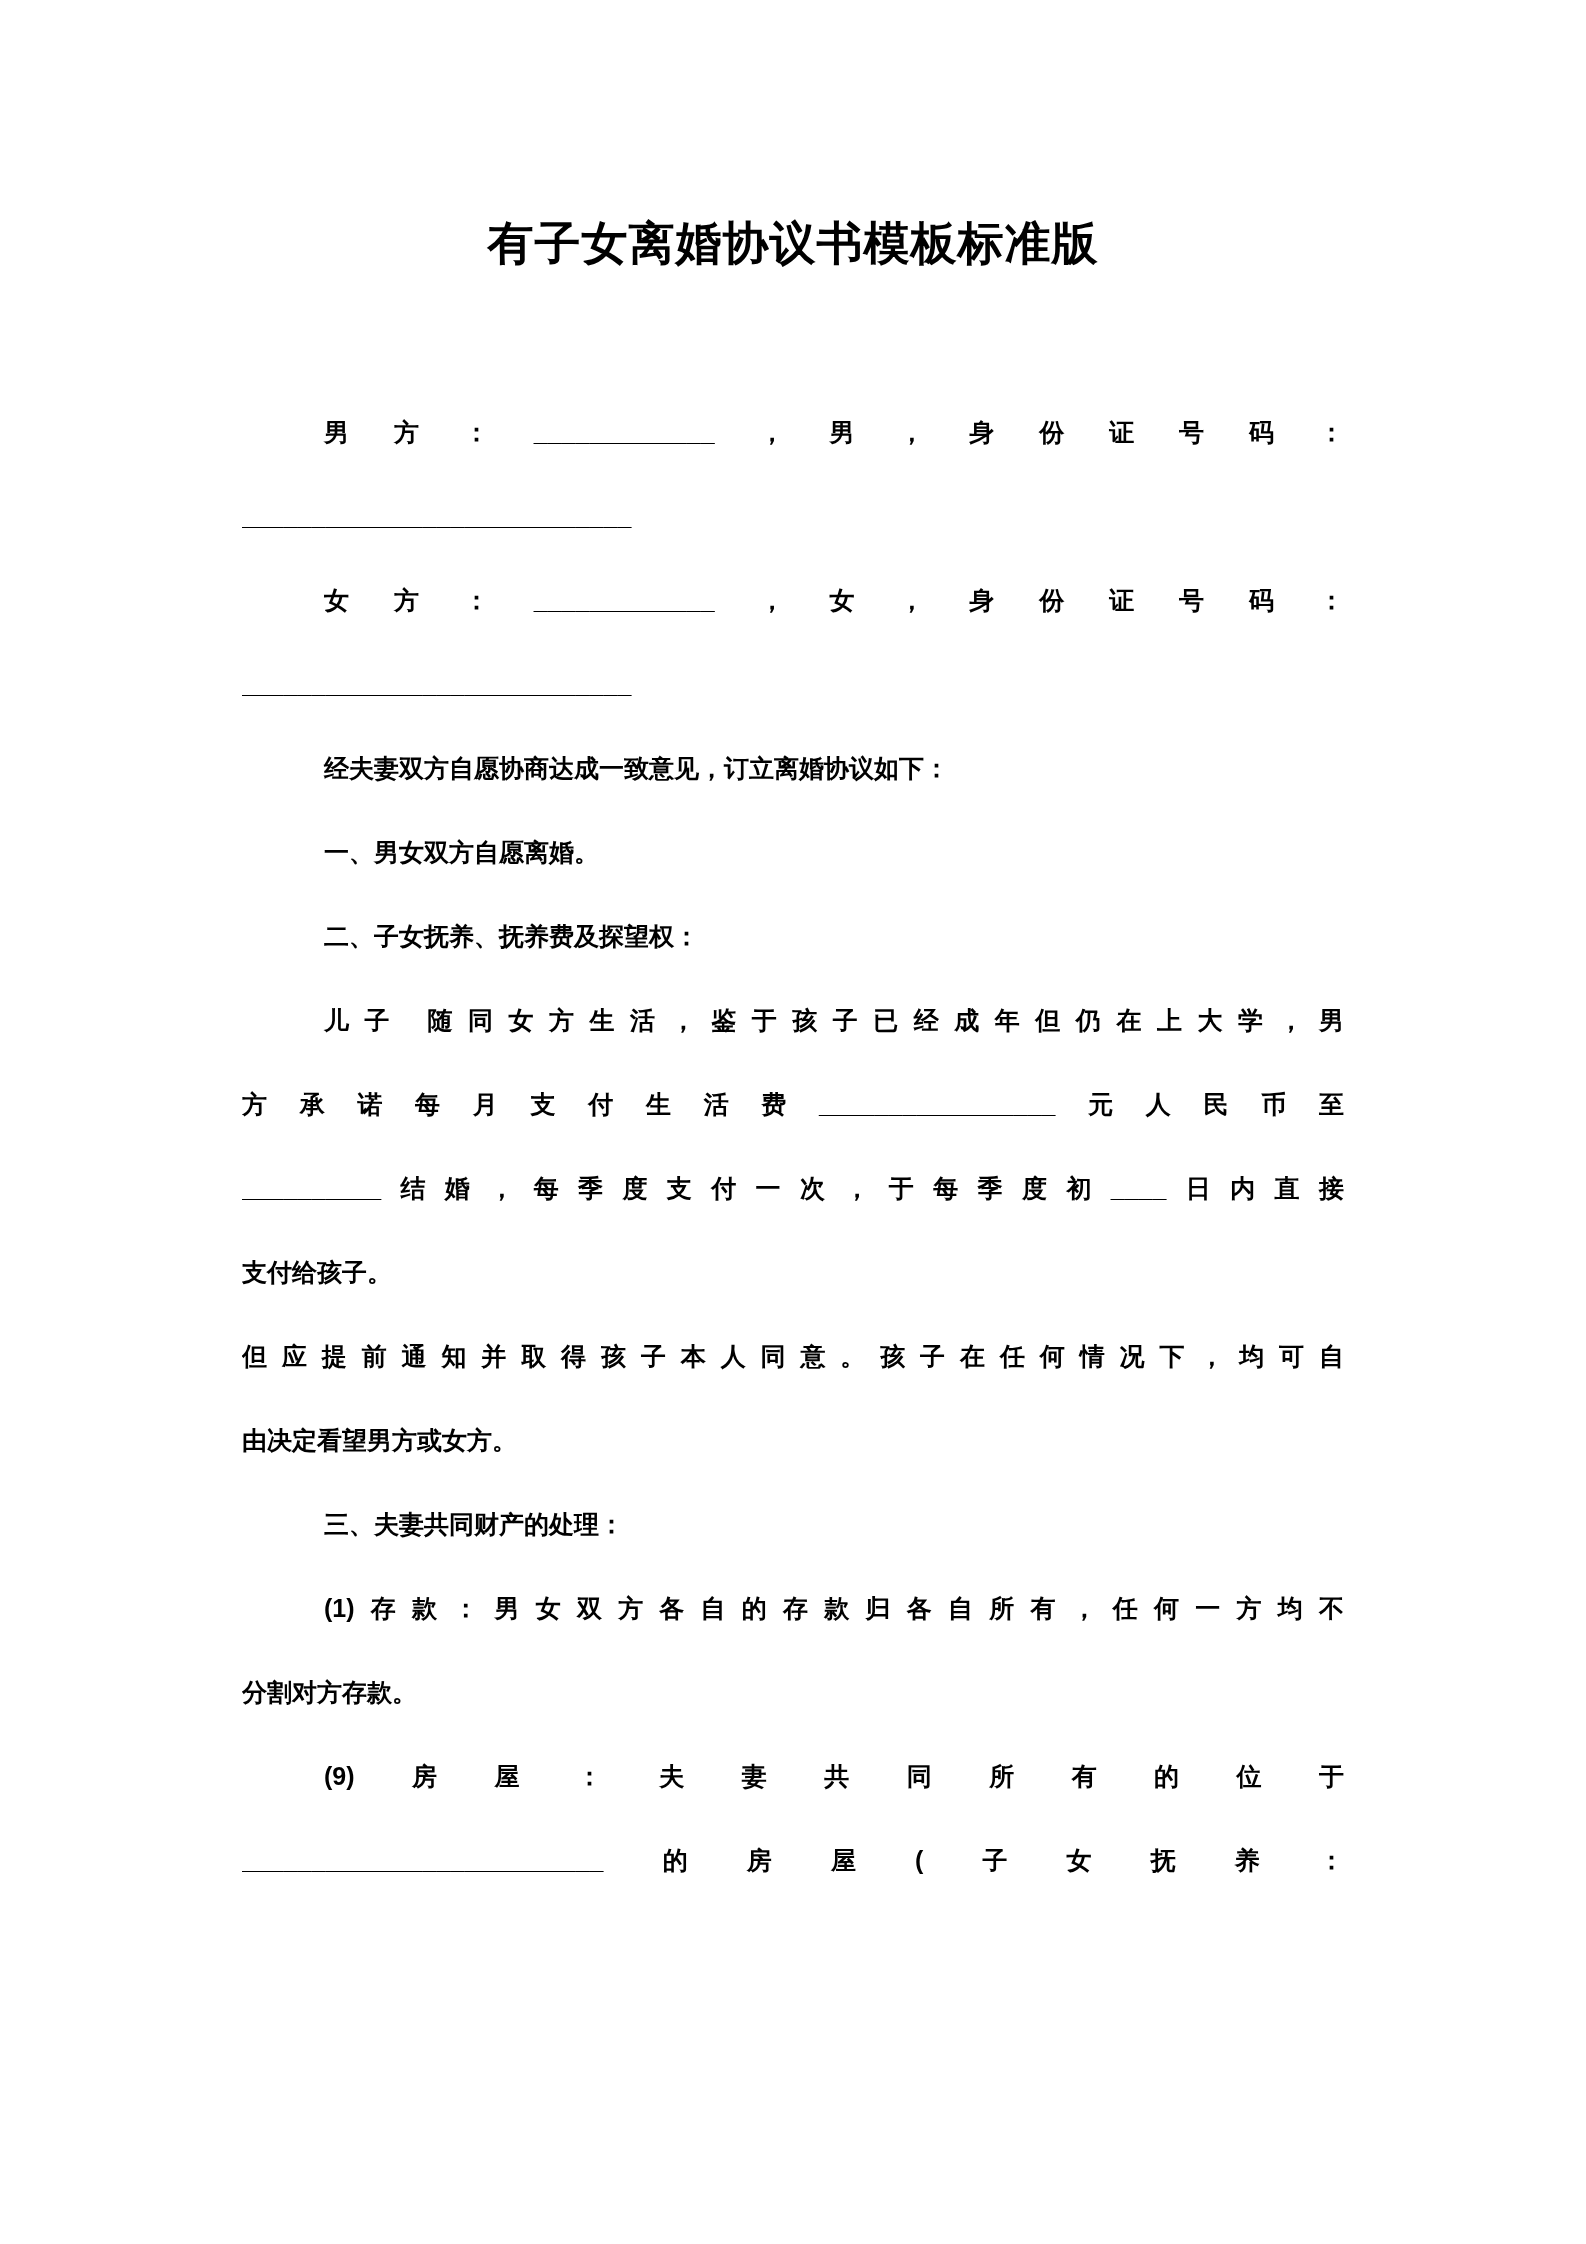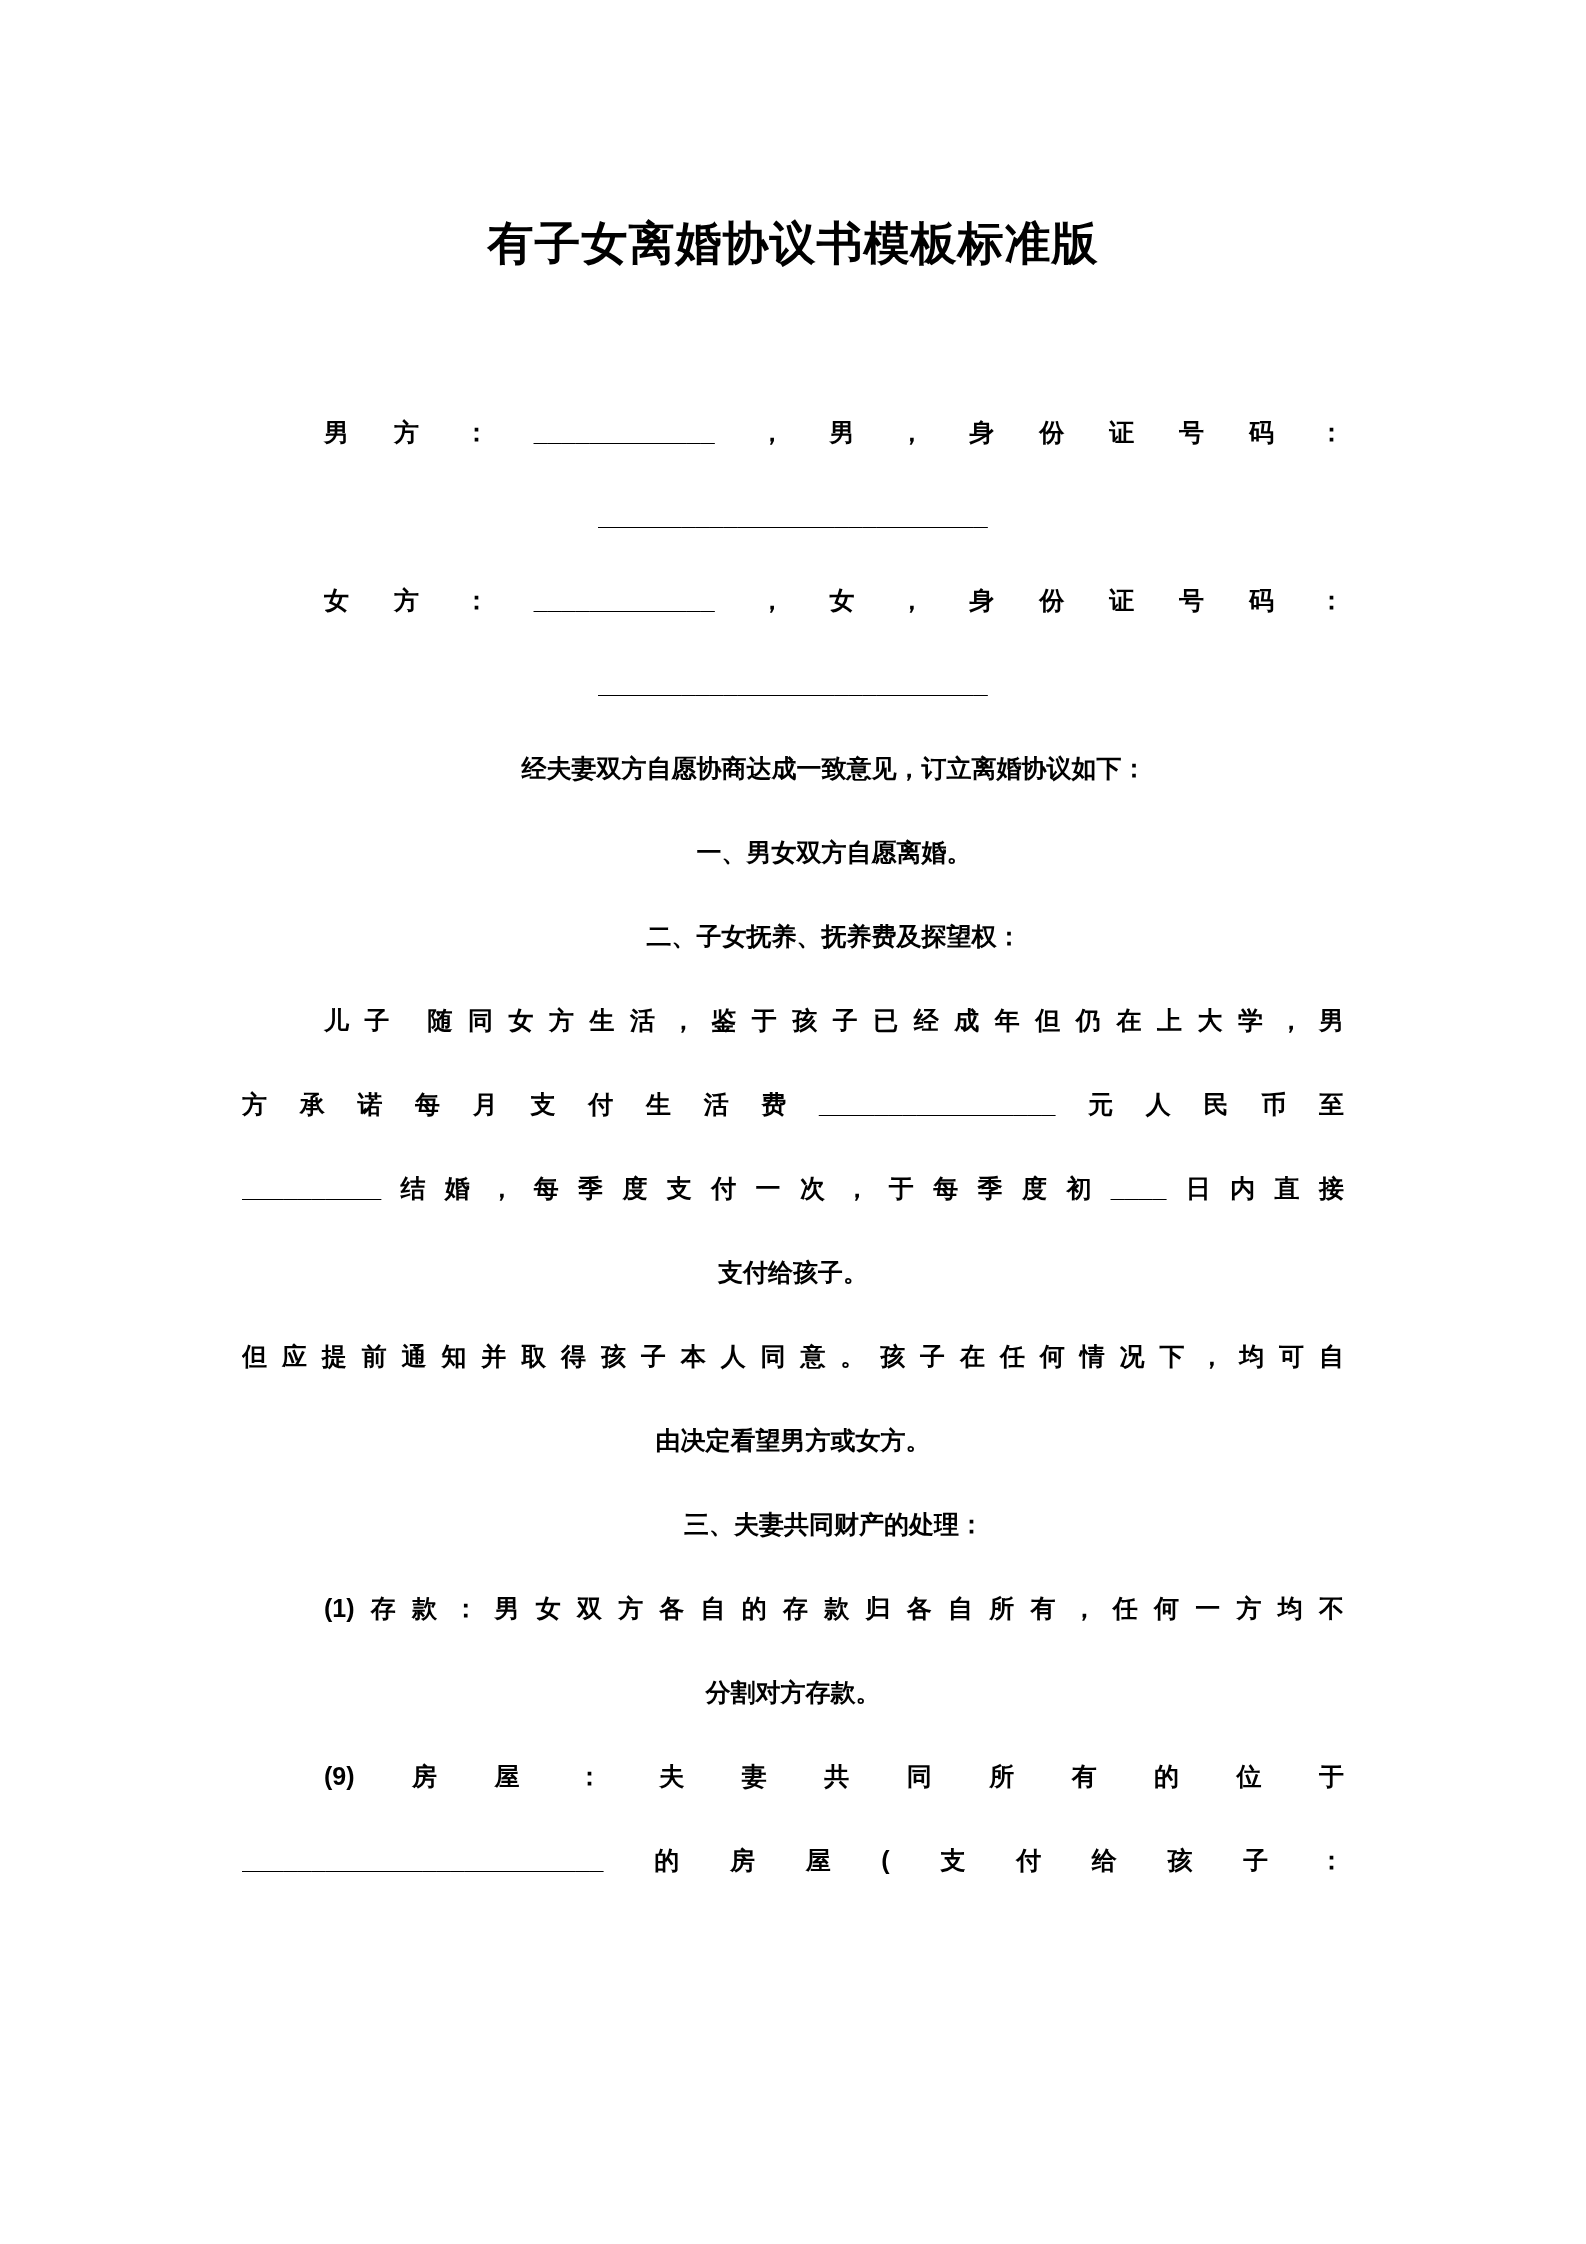--- a/index.html
+++ b/index.html
@@ -33,21 +33,20 @@
     top: 390px;
     left: 242px;
     width: 1102px;
     font-size: 25px;
     font-weight: 700;
   }
   .line {
     height: 84px;
     line-height: 84px;
     overflow: hidden;
-    text-align: center;
   }
   .line.first {
     text-indent: 82px;
   }
   .line.stretch {
     text-align: justify;
     text-align-last: justify;
   }
   .page-number {
     position: absolute;
@@ -75,17 +74,17 @@
       <div class="line first stretch">儿子 随同女方生活，鉴于孩子已经成年但仍在上大学，男</div>
       <div class="line stretch">方承诺每月支付生活费_________________元人民币至</div>
       <div class="line stretch">__________结婚，每季度支付一次，于每季度初____日内直接</div>
       <div class="line">支付给孩子。</div>
       <div class="line stretch">但应提前通知并取得孩子本人同意。孩子在任何情况下，均可自</div>
       <div class="line">由决定看望男方或女方。</div>
       <div class="line first">三、夫妻共同财产的处理：</div>
       <div class="line first stretch">(1)存款：男女双方各自的存款归各自所有，任何一方均不</div>
       <div class="line">分割对方存款。</div>
       <div class="line first stretch">(9)房屋：夫妻共同所有的位于</div>
-      <div class="line stretch">__________________________的房屋(支付给孩子：</div>
+      <div class="line stretch">__________________________的房屋(子女抚养：</div>
     </div>
 
   <div class="page-number">1</div>
 </div>
 
 </body></html>

